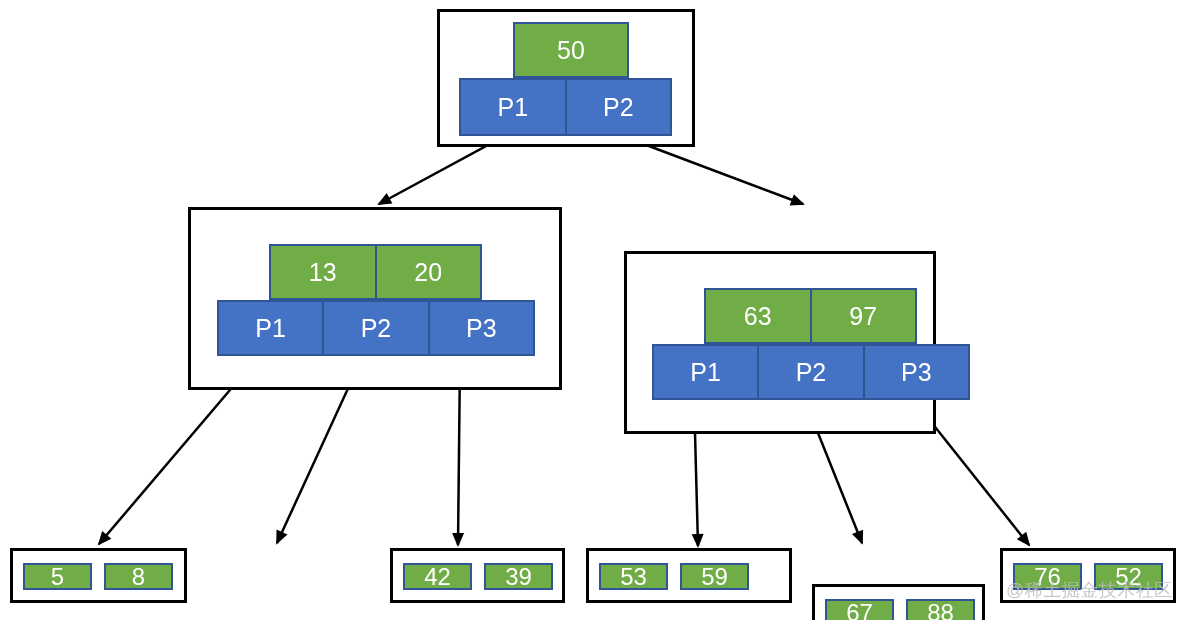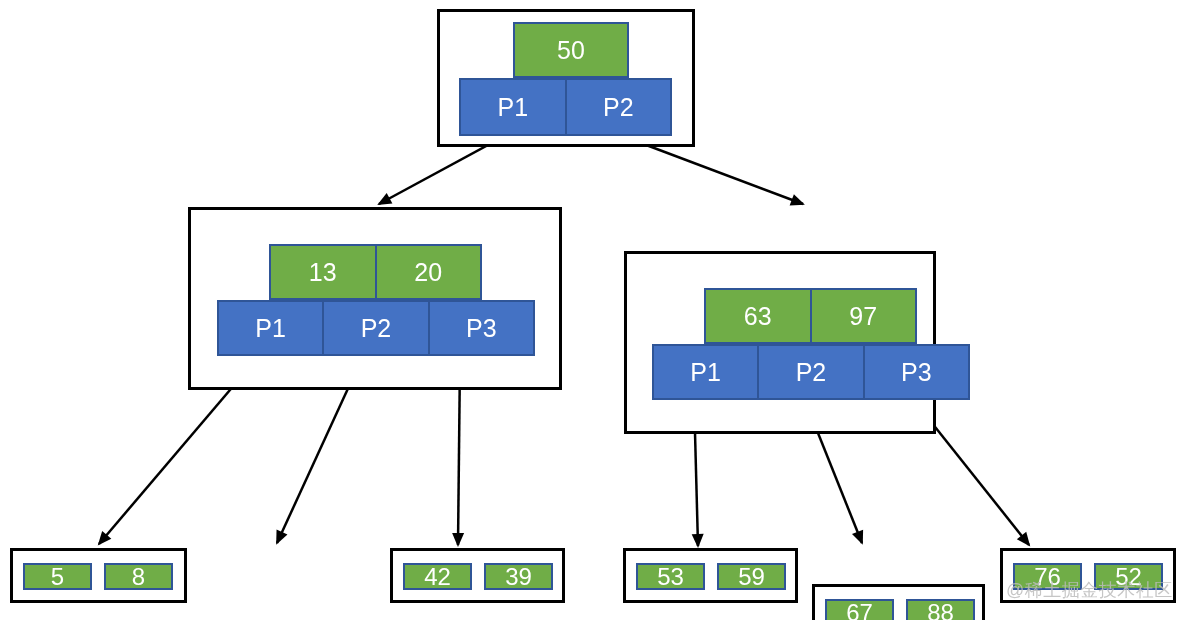--- a/index.html
+++ b/index.html
@@ -104,21 +104,21 @@
   </div>
 
 
   <div class="container" style="left:390px;top:548px;width:175px;height:55px;">
     <div class="leaf-cells">
       <div>42</div>
       <div>39</div>
     </div>
   </div>
 
-  <div class="container" style="left:623px;top:548px;width:175px;height:55px;">
+  <div class="container" style="left:586px;top:548px;width:206px;height:55px;">
     <div class="leaf-cells">
       <div>53</div>
       <div>59</div>
     </div>
   </div>
 
   <div class="container" style="left:812px;top:548px;width:173px;height:55px;margin-top:36px;">
     <div class="leaf-cells">
       <div>67</div>
       <div>88</div>

